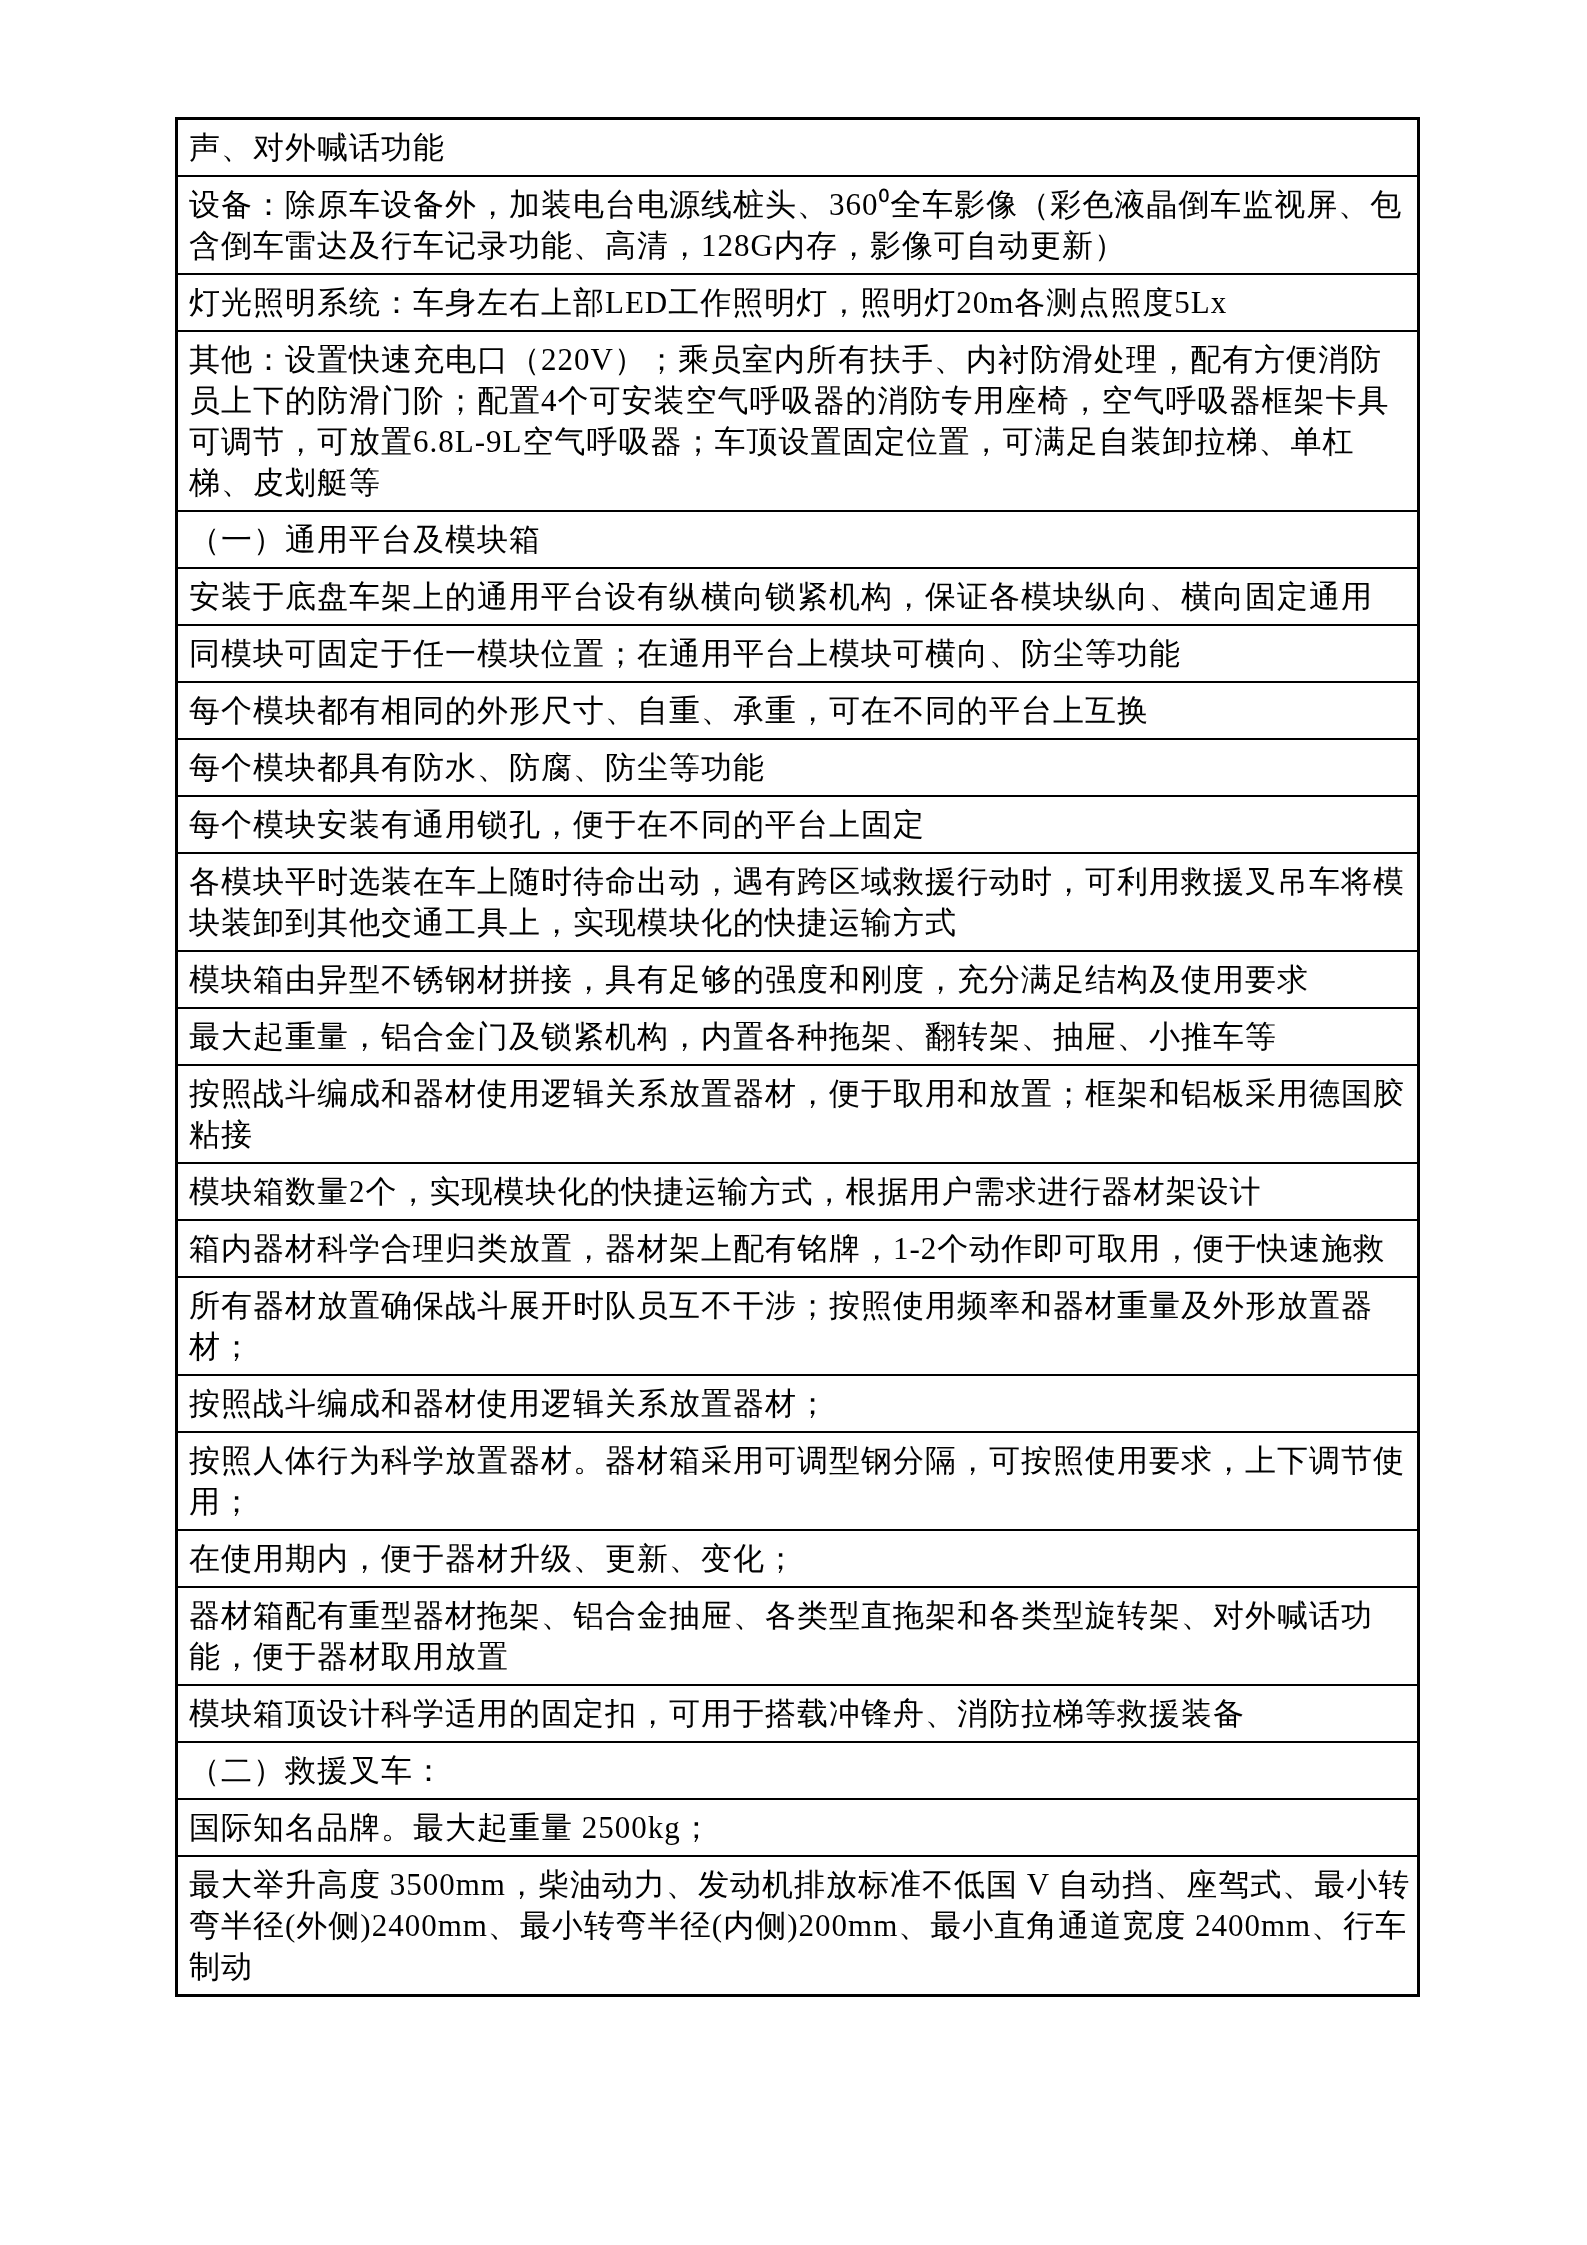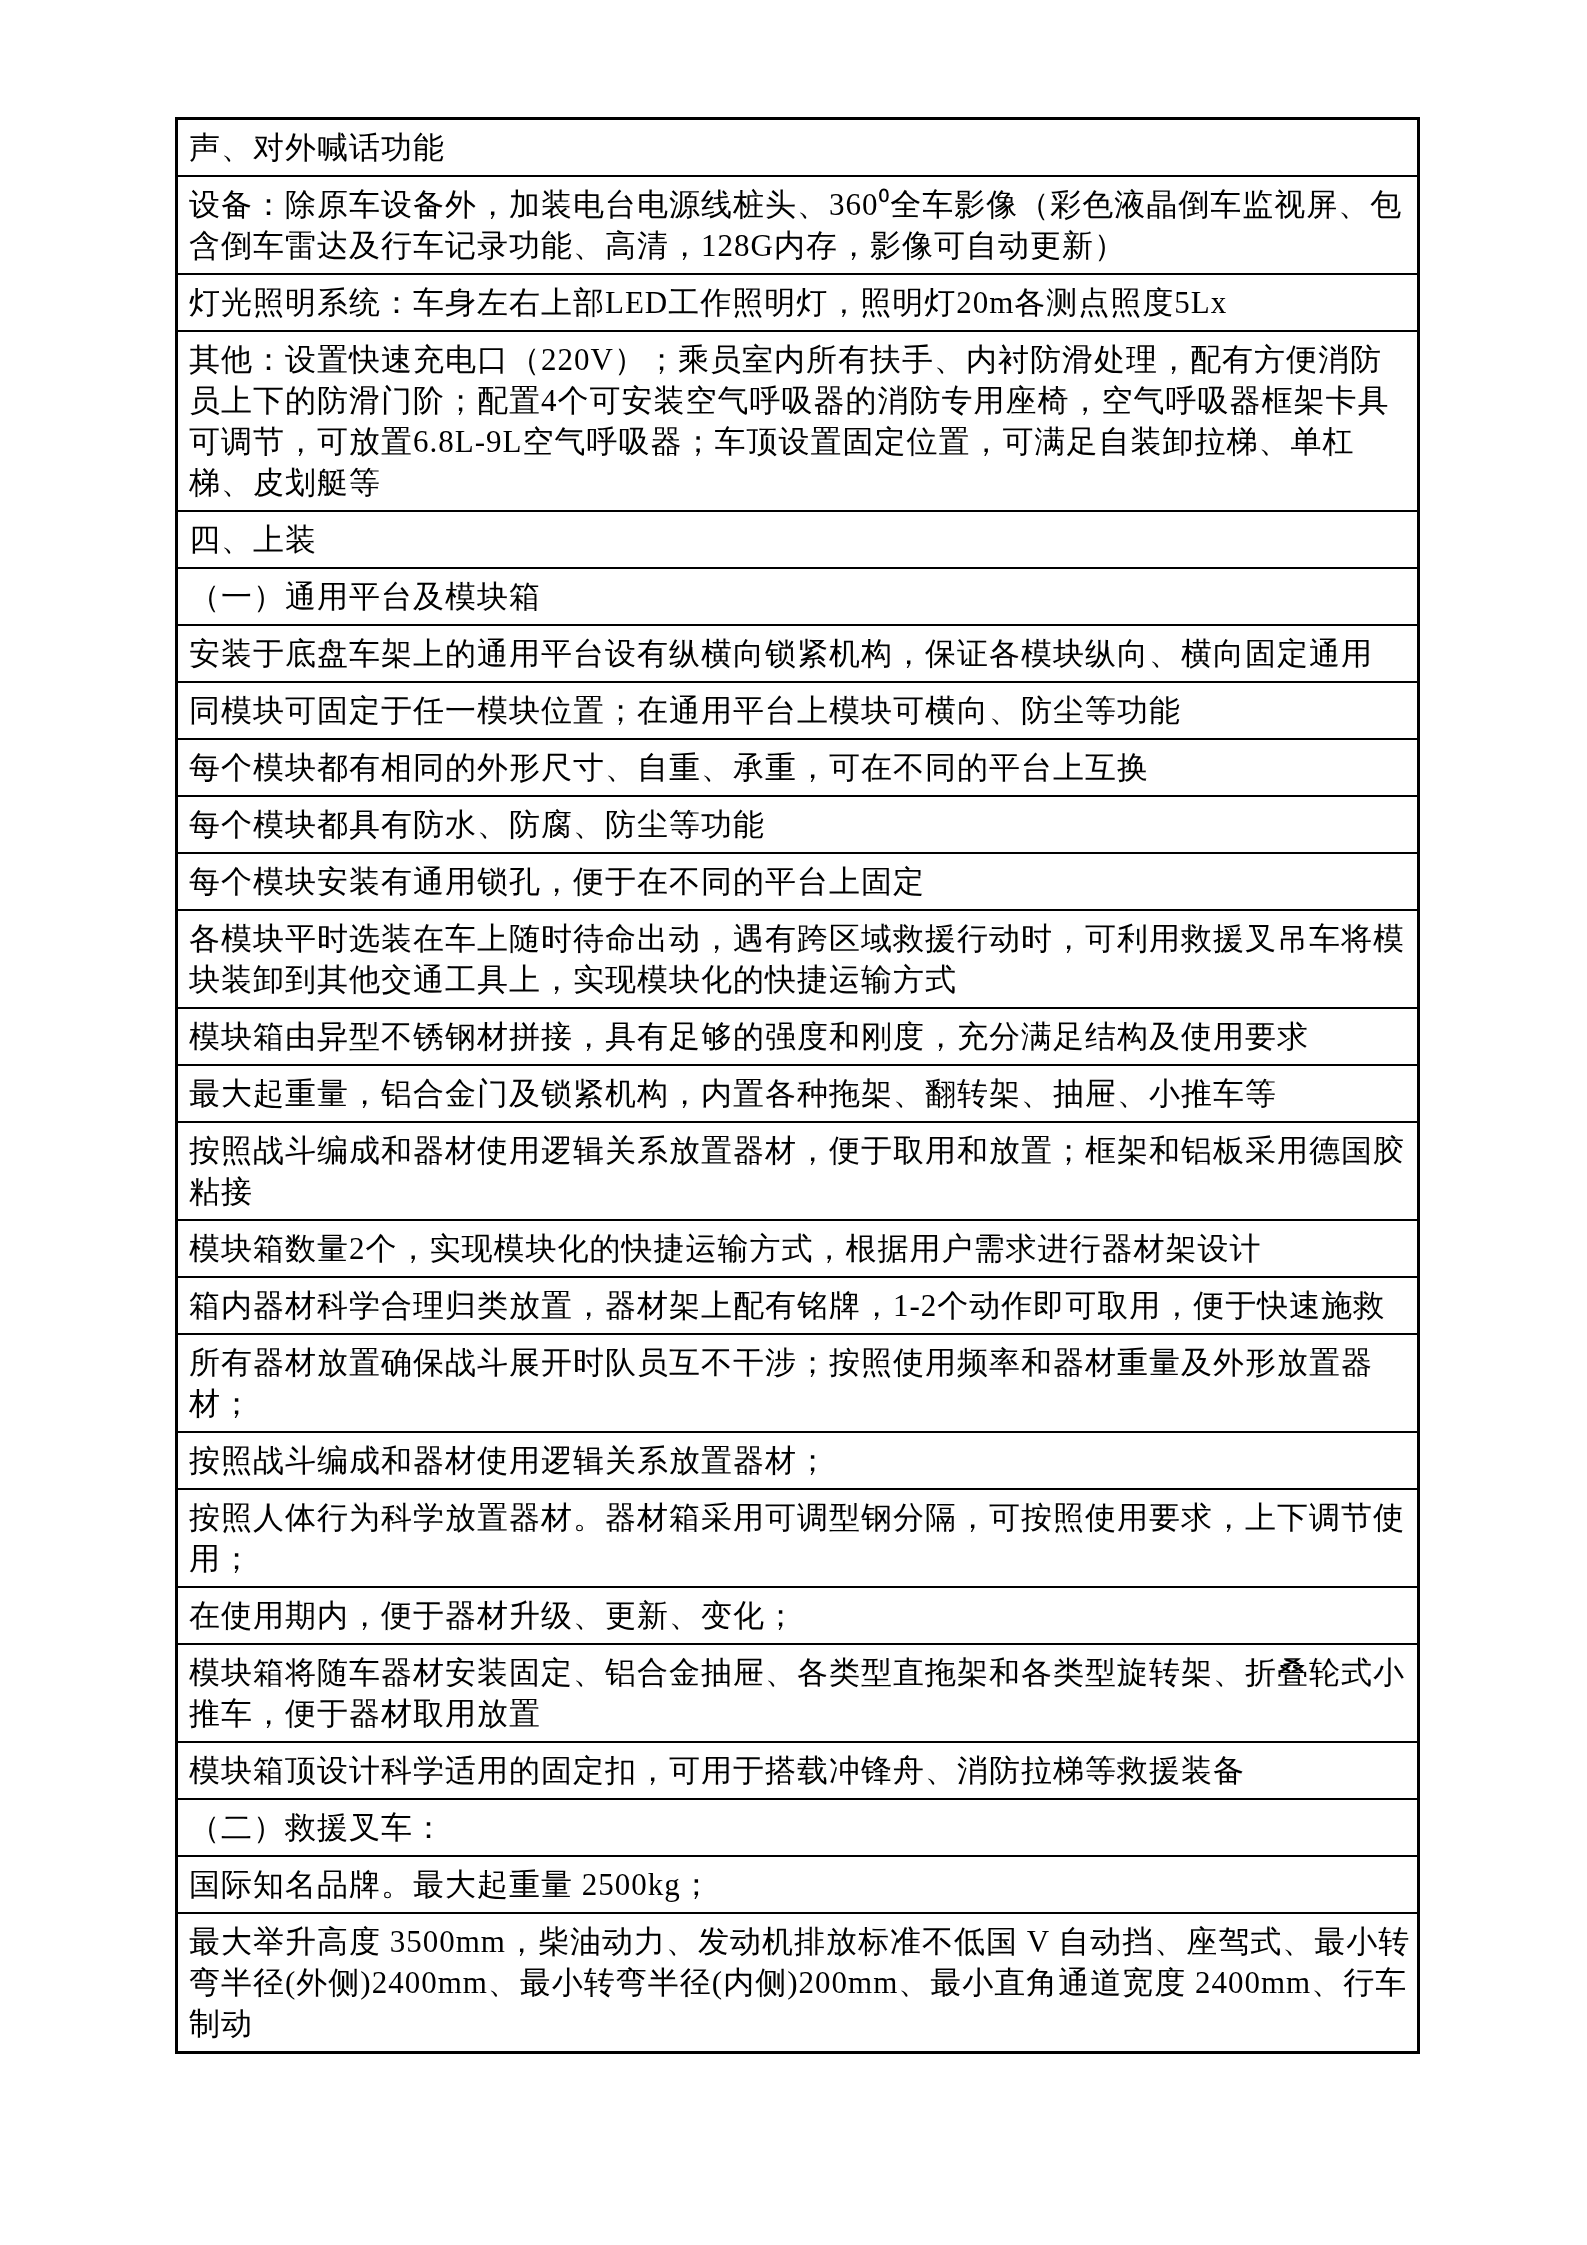--- a/index.html
+++ b/index.html
@@ -42,36 +42,35 @@
 </style>
 </head>
 <body>
 
 <div class="page">
   <div class="spec-table">
     <div class="spec-row">声、对外喊话功能</div>
     <div class="spec-row">设备：除原车设备外，加装电台电源线桩头、360⁰全车影像（彩色液晶倒车监视屏、包含倒车雷达及行车记录功能、高清，128G内存，影像可自动更新）</div>
     <div class="spec-row">灯光照明系统：车身左右上部LED工作照明灯，照明灯20m各测点照度5Lx</div>
     <div class="spec-row">其他：设置快速充电口（220V）；乘员室内所有扶手、内衬防滑处理，配有方便消防员上下的防滑门阶；配置4个可安装空气呼吸器的消防专用座椅，空气呼吸器框架卡具可调节，可放置6.8L-9L空气呼吸器；车顶设置固定位置，可满足自装卸拉梯、单杠梯、皮划艇等</div>
-    <div class="spec-row">四、上装</div>
     <div class="spec-row">（一）通用平台及模块箱</div>
     <div class="spec-row">安装于底盘车架上的通用平台设有纵横向锁紧机构，保证各模块纵向、横向固定通用</div>
     <div class="spec-row">同模块可固定于任一模块位置；在通用平台上模块可横向、防尘等功能</div>
     <div class="spec-row">每个模块都有相同的外形尺寸、自重、承重，可在不同的平台上互换</div>
     <div class="spec-row">每个模块都具有防水、防腐、防尘等功能</div>
     <div class="spec-row">每个模块安装有通用锁孔，便于在不同的平台上固定</div>
     <div class="spec-row">各模块平时选装在车上随时待命出动，遇有跨区域救援行动时，可利用救援叉吊车将模块装卸到其他交通工具上，实现模块化的快捷运输方式</div>
     <div class="spec-row">模块箱由异型不锈钢材拼接，具有足够的强度和刚度，充分满足结构及使用要求</div>
     <div class="spec-row">最大起重量，铝合金门及锁紧机构，内置各种拖架、翻转架、抽屉、小推车等</div>
     <div class="spec-row">按照战斗编成和器材使用逻辑关系放置器材，便于取用和放置；框架和铝板采用德国胶粘接</div>
     <div class="spec-row">模块箱数量2个，实现模块化的快捷运输方式，根据用户需求进行器材架设计</div>
     <div class="spec-row">箱内器材科学合理归类放置，器材架上配有铭牌，1-2个动作即可取用，便于快速施救</div>
     <div class="spec-row">所有器材放置确保战斗展开时队员互不干涉；按照使用频率和器材重量及外形放置器材；</div>
     <div class="spec-row">按照战斗编成和器材使用逻辑关系放置器材；</div>
     <div class="spec-row">按照人体行为科学放置器材。器材箱采用可调型钢分隔，可按照使用要求，上下调节使用；</div>
     <div class="spec-row">在使用期内，便于器材升级、更新、变化；</div>
-    <div class="spec-row">模块箱将随车器材安装固定、铝合金抽屉、各类型直拖架和各类型旋转架、折叠轮式小推车，便于器材取用放置</div>
+    <div class="spec-row">器材箱配有重型器材拖架、铝合金抽屉、各类型直拖架和各类型旋转架、对外喊话功能，便于器材取用放置</div>
     <div class="spec-row">模块箱顶设计科学适用的固定扣，可用于搭载冲锋舟、消防拉梯等救援装备</div>
     <div class="spec-row">（二）救援叉车：</div>
     <div class="spec-row">国际知名品牌。最大起重量 2500kg；</div>
     <div class="spec-row">最大举升高度 3500mm，柴油动力、发动机排放标准不低国 V 自动挡、座驾式、最小转弯半径(外侧)2400mm、最小转弯半径(内侧)200mm、最小直角通道宽度 2400mm、行车制动</div>
   </div>
 </div>
 
 </body></html>

